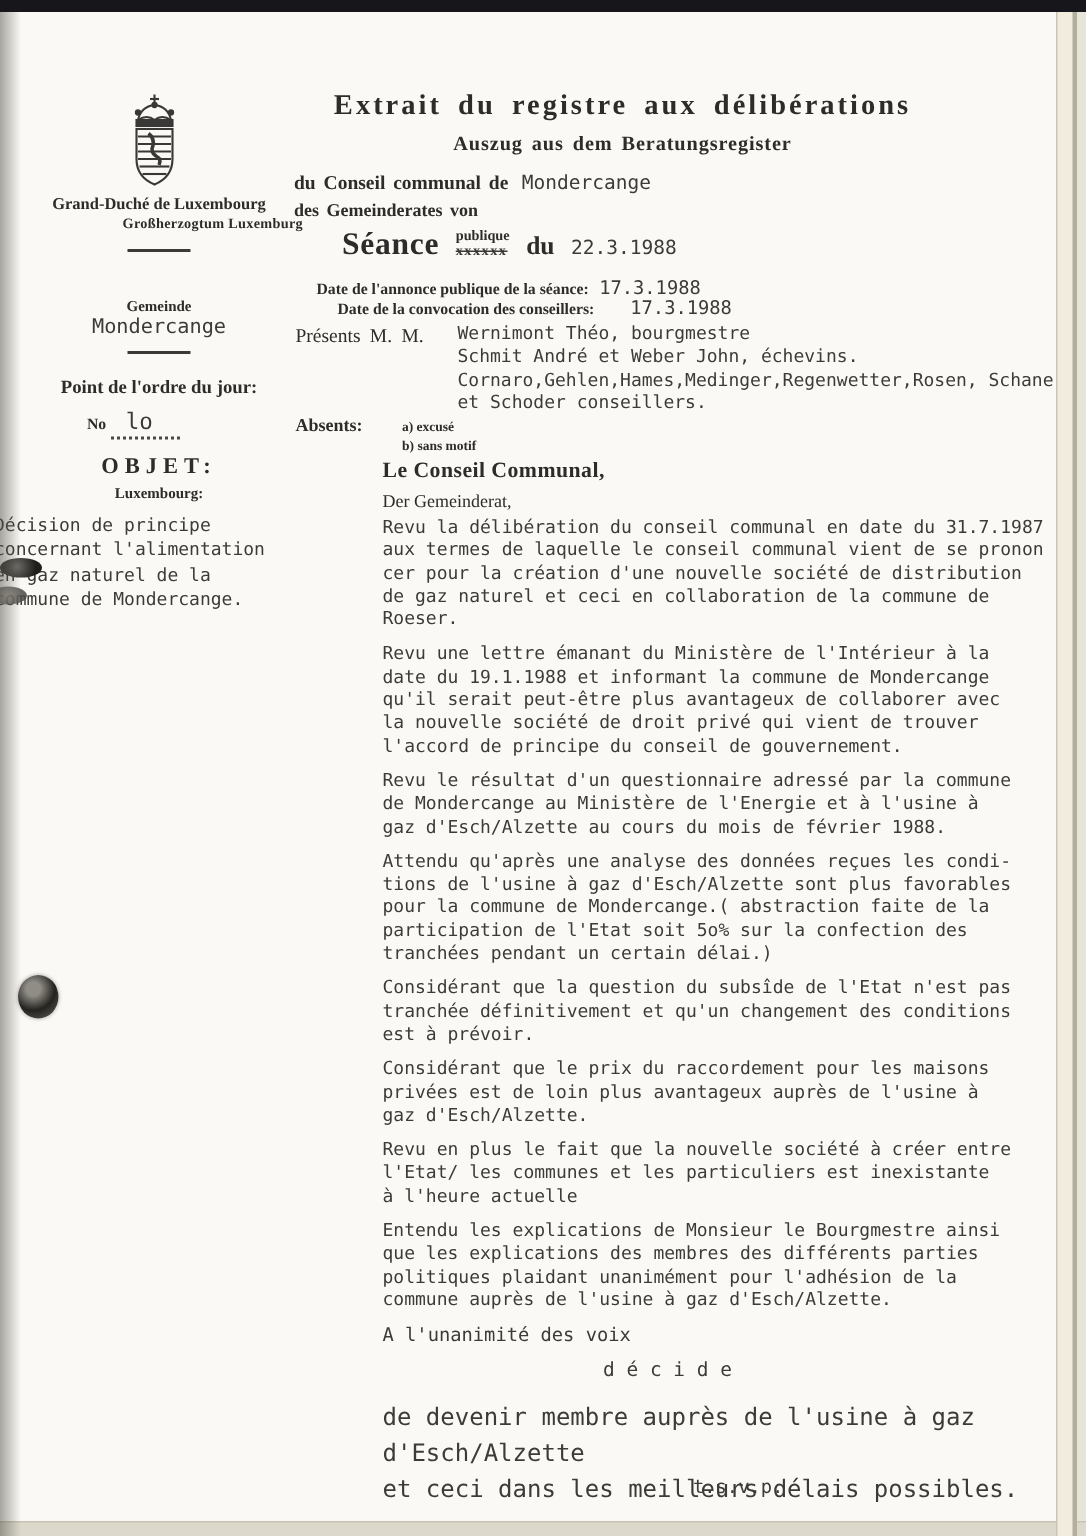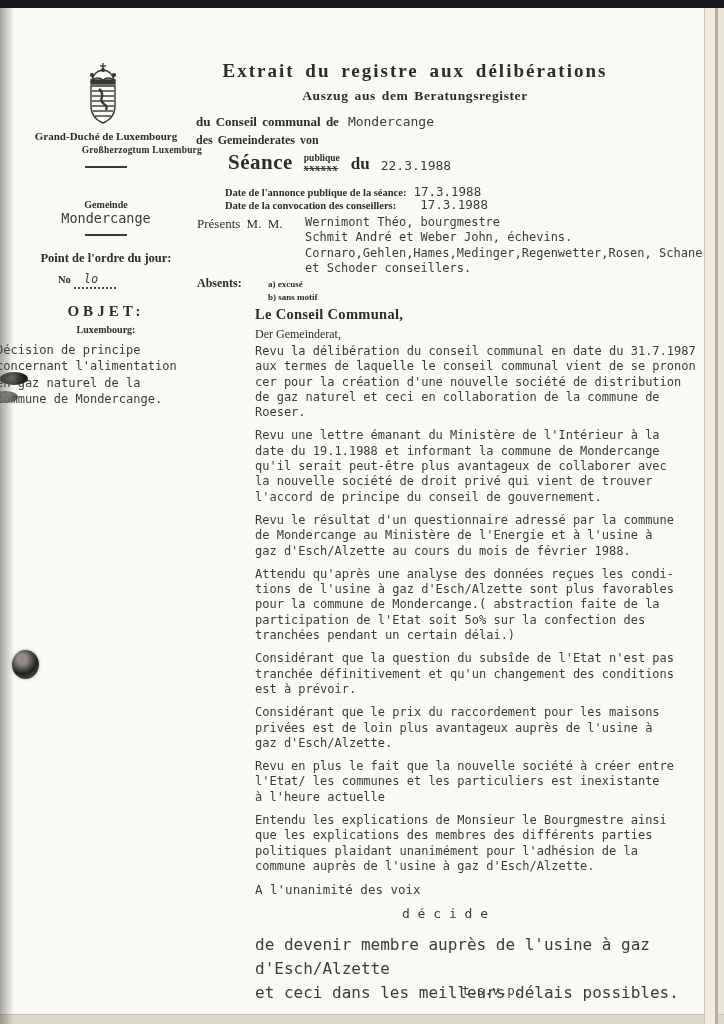--- a/index.html
+++ b/index.html
@@ -26,22 +26,22 @@
   .country-fr { left:10px; top:130px; width:192px; text-align:center; font-size:11px; font-weight:bold; }
   .country-de { left:10px; top:145px; width:192px; text-align:right; font-size:9.5px; font-weight:bold; letter-spacing:.2px; }
   .rule { height:2px; background:#3b3a38; }
   .rule1 { left:85px; top:166px; width:42px; }
   .rule2 { left:85px; top:234px; width:42px; }
   .commune-fr { left:10px; top:181px; width:192px; text-align:center; font-size:14.5px; font-weight:bold; letter-spacing:.8px; }
   .commune-de { left:10px; top:199px; width:192px; text-align:center; font-size:10px; font-weight:bold; }
   .commune-name { left:10px; top:210px; width:192px; text-align:center; font-size:13.5px; }
   .agenda-label { left:10px; top:251px; width:192px; text-align:center; font-size:12.5px; font-weight:bold; }
   .no-row { left:58px; top:272px; font-size:10.5px; font-weight:bold; }
-  .no-value { font-family:"DejaVu Sans Mono", monospace; font-weight:normal; font-size:12px; color:#3d3b38;
-    display:inline-block; border-bottom:2px dotted #4a4844; padding:0 18px 1px 10px; margin-left:3px;font-style:italic; }
+  .no-value { font-family:"DejaVu Sans Mono", monospace; font-weight:normal; font-size:15px; color:#3d3b38;
+    display:inline-block; border-bottom:2px dotted #4a4844; padding:0 18px 1px 10px; margin-left:3px; }
   .objet-label { left:10px; top:303px; width:192px; text-align:center; font-size:15px; font-weight:bold; letter-spacing:4px; }
   .objet-de { left:10px; top:324px; width:192px; text-align:center; font-size:10px; font-weight:bold; }
   .objet-text { left:-4px; top:342px; width:200px; font-size:12px; line-height:16.4px; }
   .smudge1 { left:0px; top:372px; width:28px; height:13px; border-radius:50%;
     background:radial-gradient(circle at 40% 45%, #6e6c66, #1f1e1c 70%); z-index:3; }
   .smudge2 { left:-7px; top:391px; width:25px; height:12px; border-radius:50%;
     background:radial-gradient(circle at 45% 50%, #8d8b84, #4a4844 75%); opacity:.85; z-index:3; }
   .punch-hole { left:12px; top:650px; width:27px; height:29px; border-radius:50%;
     background:radial-gradient(circle at 38% 32%, #8f8d85 0 18%, #242320 55%, #55534c 90%);
     box-shadow:0 0 3px rgba(0,0,0,.35); z-index:3; }
@@ -52,21 +52,21 @@
   .council-row { left:196px; top:114px; font-size:13px; font-weight:bold; word-spacing:2px; }
   .council-name { font-family:"DejaVu Sans Mono", monospace; font-weight:normal; font-size:13px; color:#3d3b38; margin-left:9px; }
   .council-de { left:196px; top:133px; font-size:12px; font-weight:bold; word-spacing:2px; }
   .seance-row { left:228px; top:150px; display:flex; align-items:flex-end; gap:11px; }
   .seance-word { font-size:21px; font-weight:bold; letter-spacing:.5px; }
   .seance-stack { display:flex; flex-direction:column; line-height:10px; padding-bottom:2px; }
   .seance-pub { font-size:9.5px; font-weight:bold; }
   .seance-crossed { font-size:9.5px; font-weight:bold; text-decoration:line-through; letter-spacing:1px; color:#3a3936; }
   .seance-du { font-size:17px; font-weight:bold; padding-bottom:1px; }
   .seance-date { font-size:13px; padding-bottom:2px; }
-  .ann-line { left:225px; top:184px; font-size:10.5px; font-weight:bold;text-align:right; }
+  .ann-line { left:211px; top:184px; font-size:10.5px; font-weight:bold;text-align:right; }
   .conv-line { left:225px; top:197px; font-size:10.5px; font-weight:bold; }
   .date-value { font-family:"DejaVu Sans Mono", monospace; font-weight:normal; font-size:12.5px; color:#3d3b38; margin-left:7px; }
   .date-value2 { margin-left:24px; }
 
   
   .presents-label { left:197px; top:216px; font-size:13px; word-spacing:3px; }
   .presents-names { left:305px; top:215px; width:420px; font-size:12px; line-height:15.4px; }
   .absents-label { left:197px; top:276px; font-size:12px; font-weight:bold; }
   .absents-items { left:268px; top:278px; font-size:9px; font-weight:bold; line-height:13px; }
 

